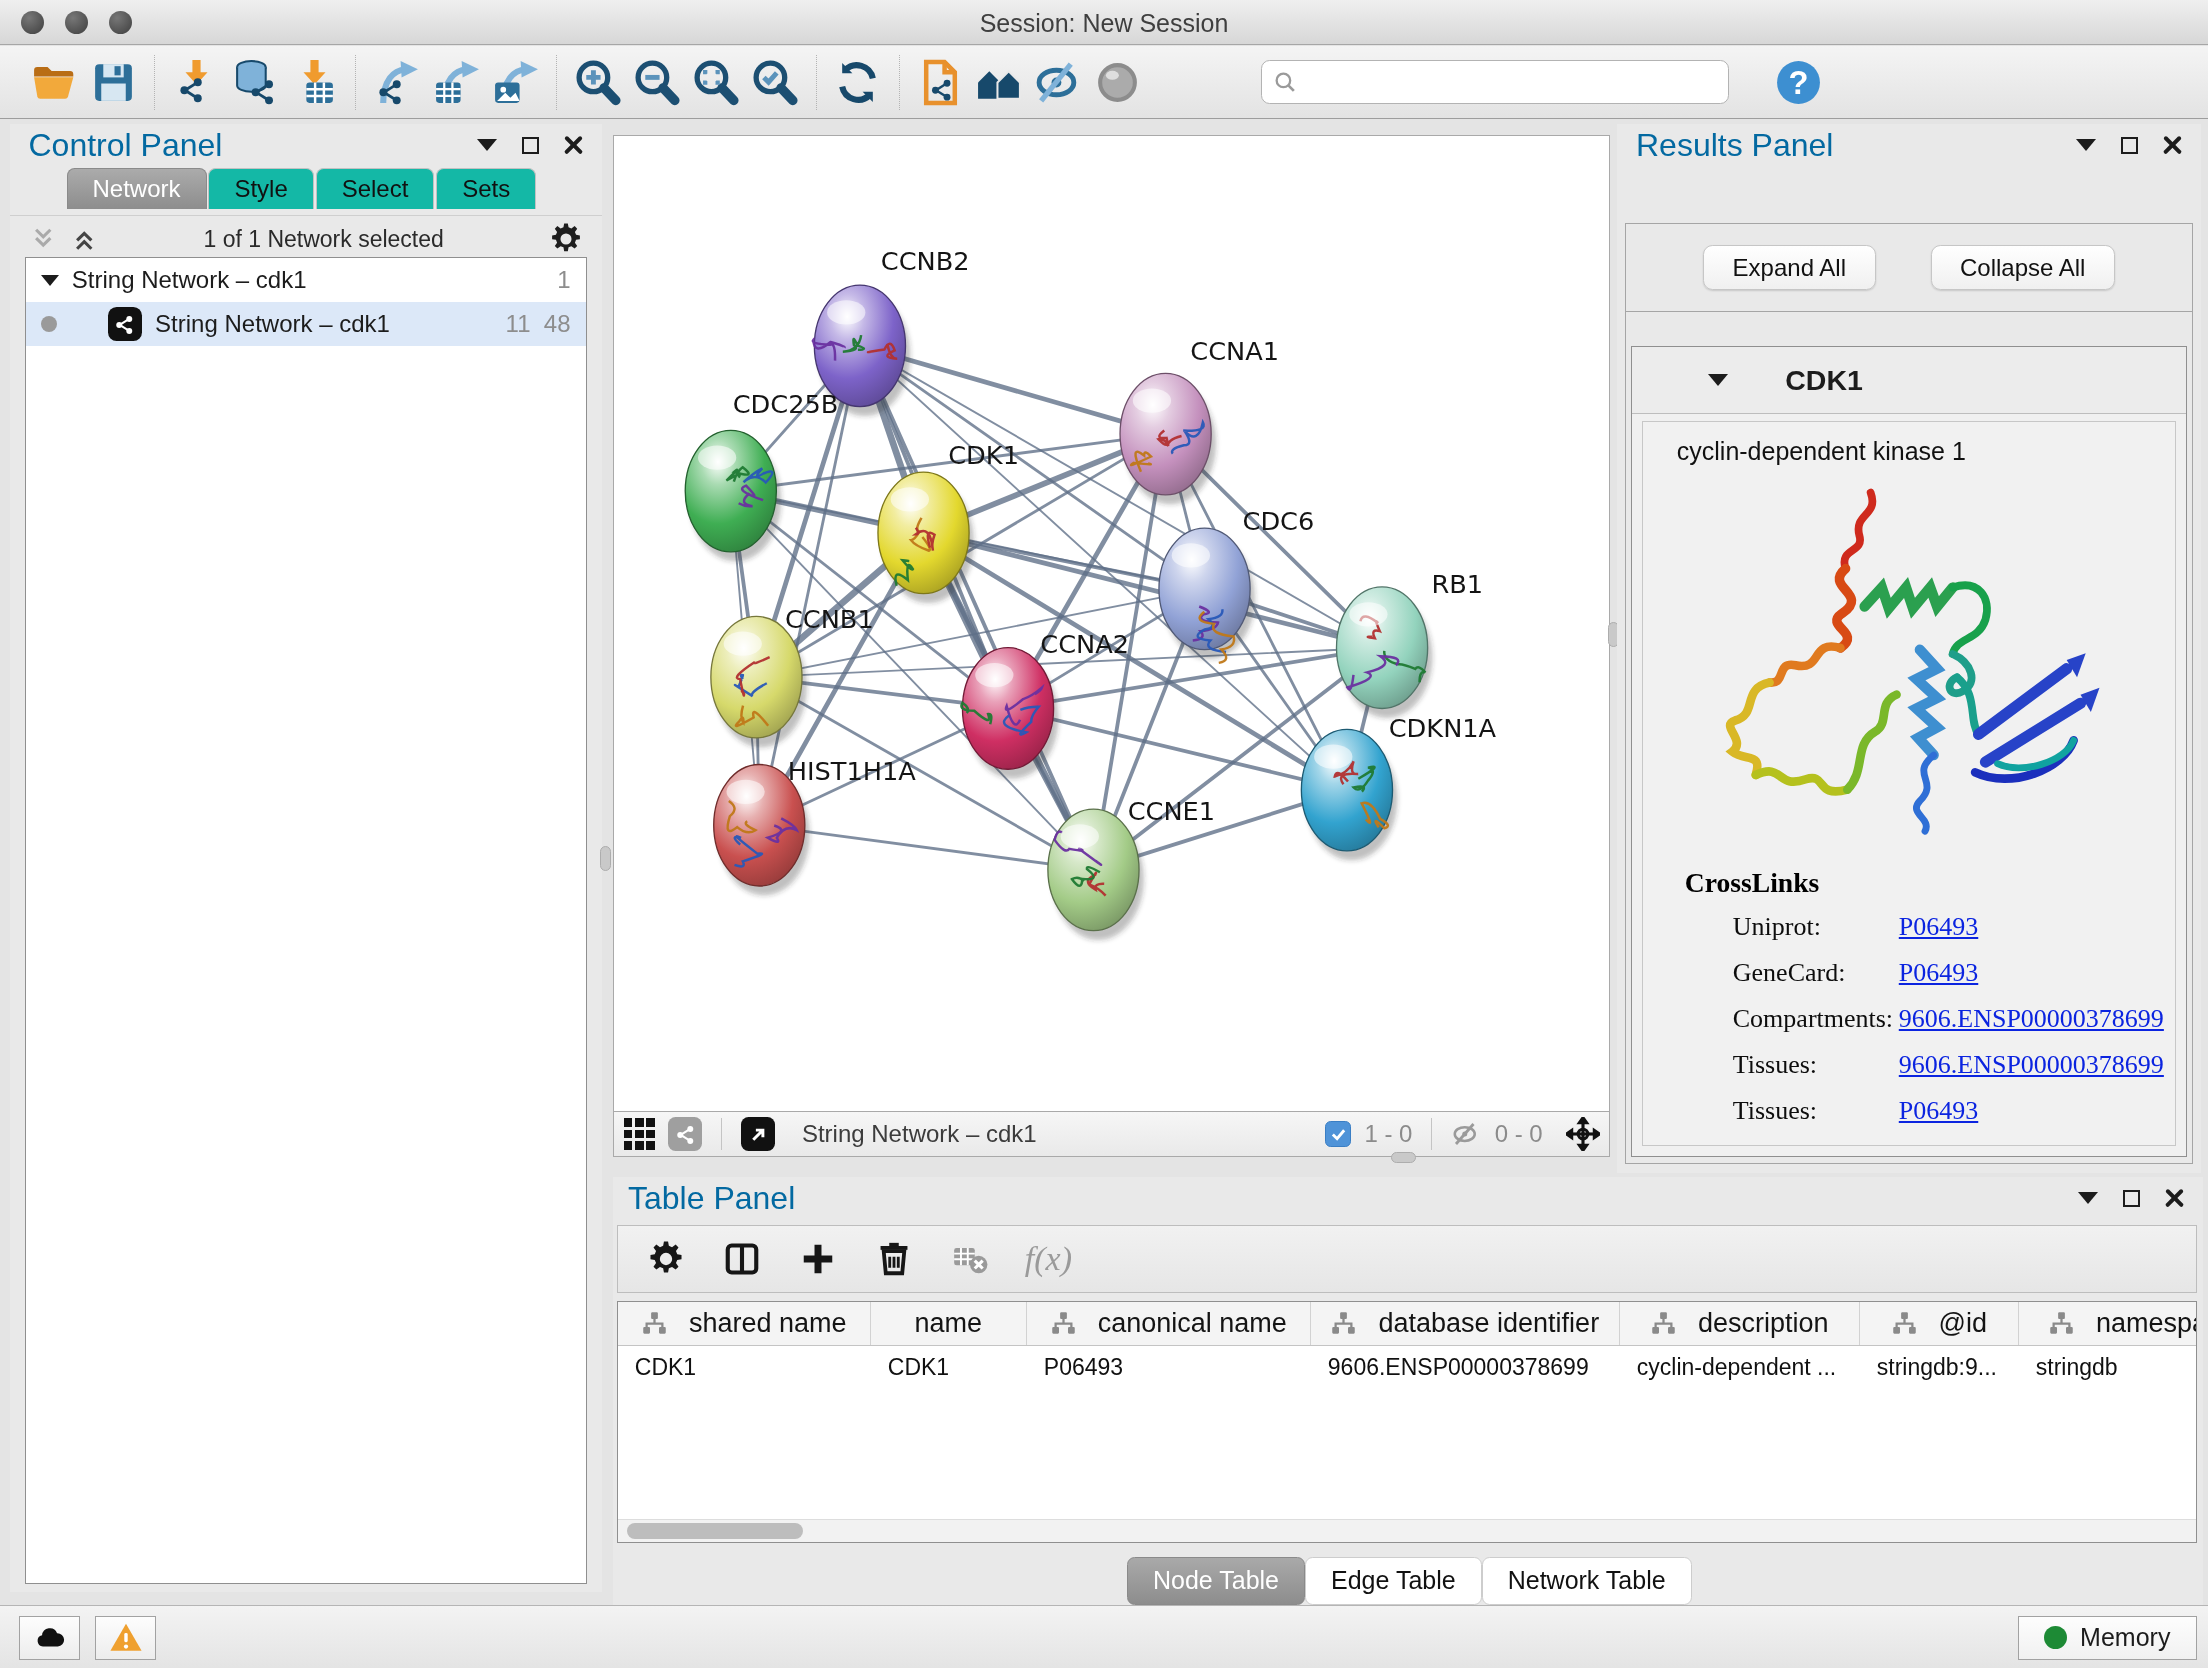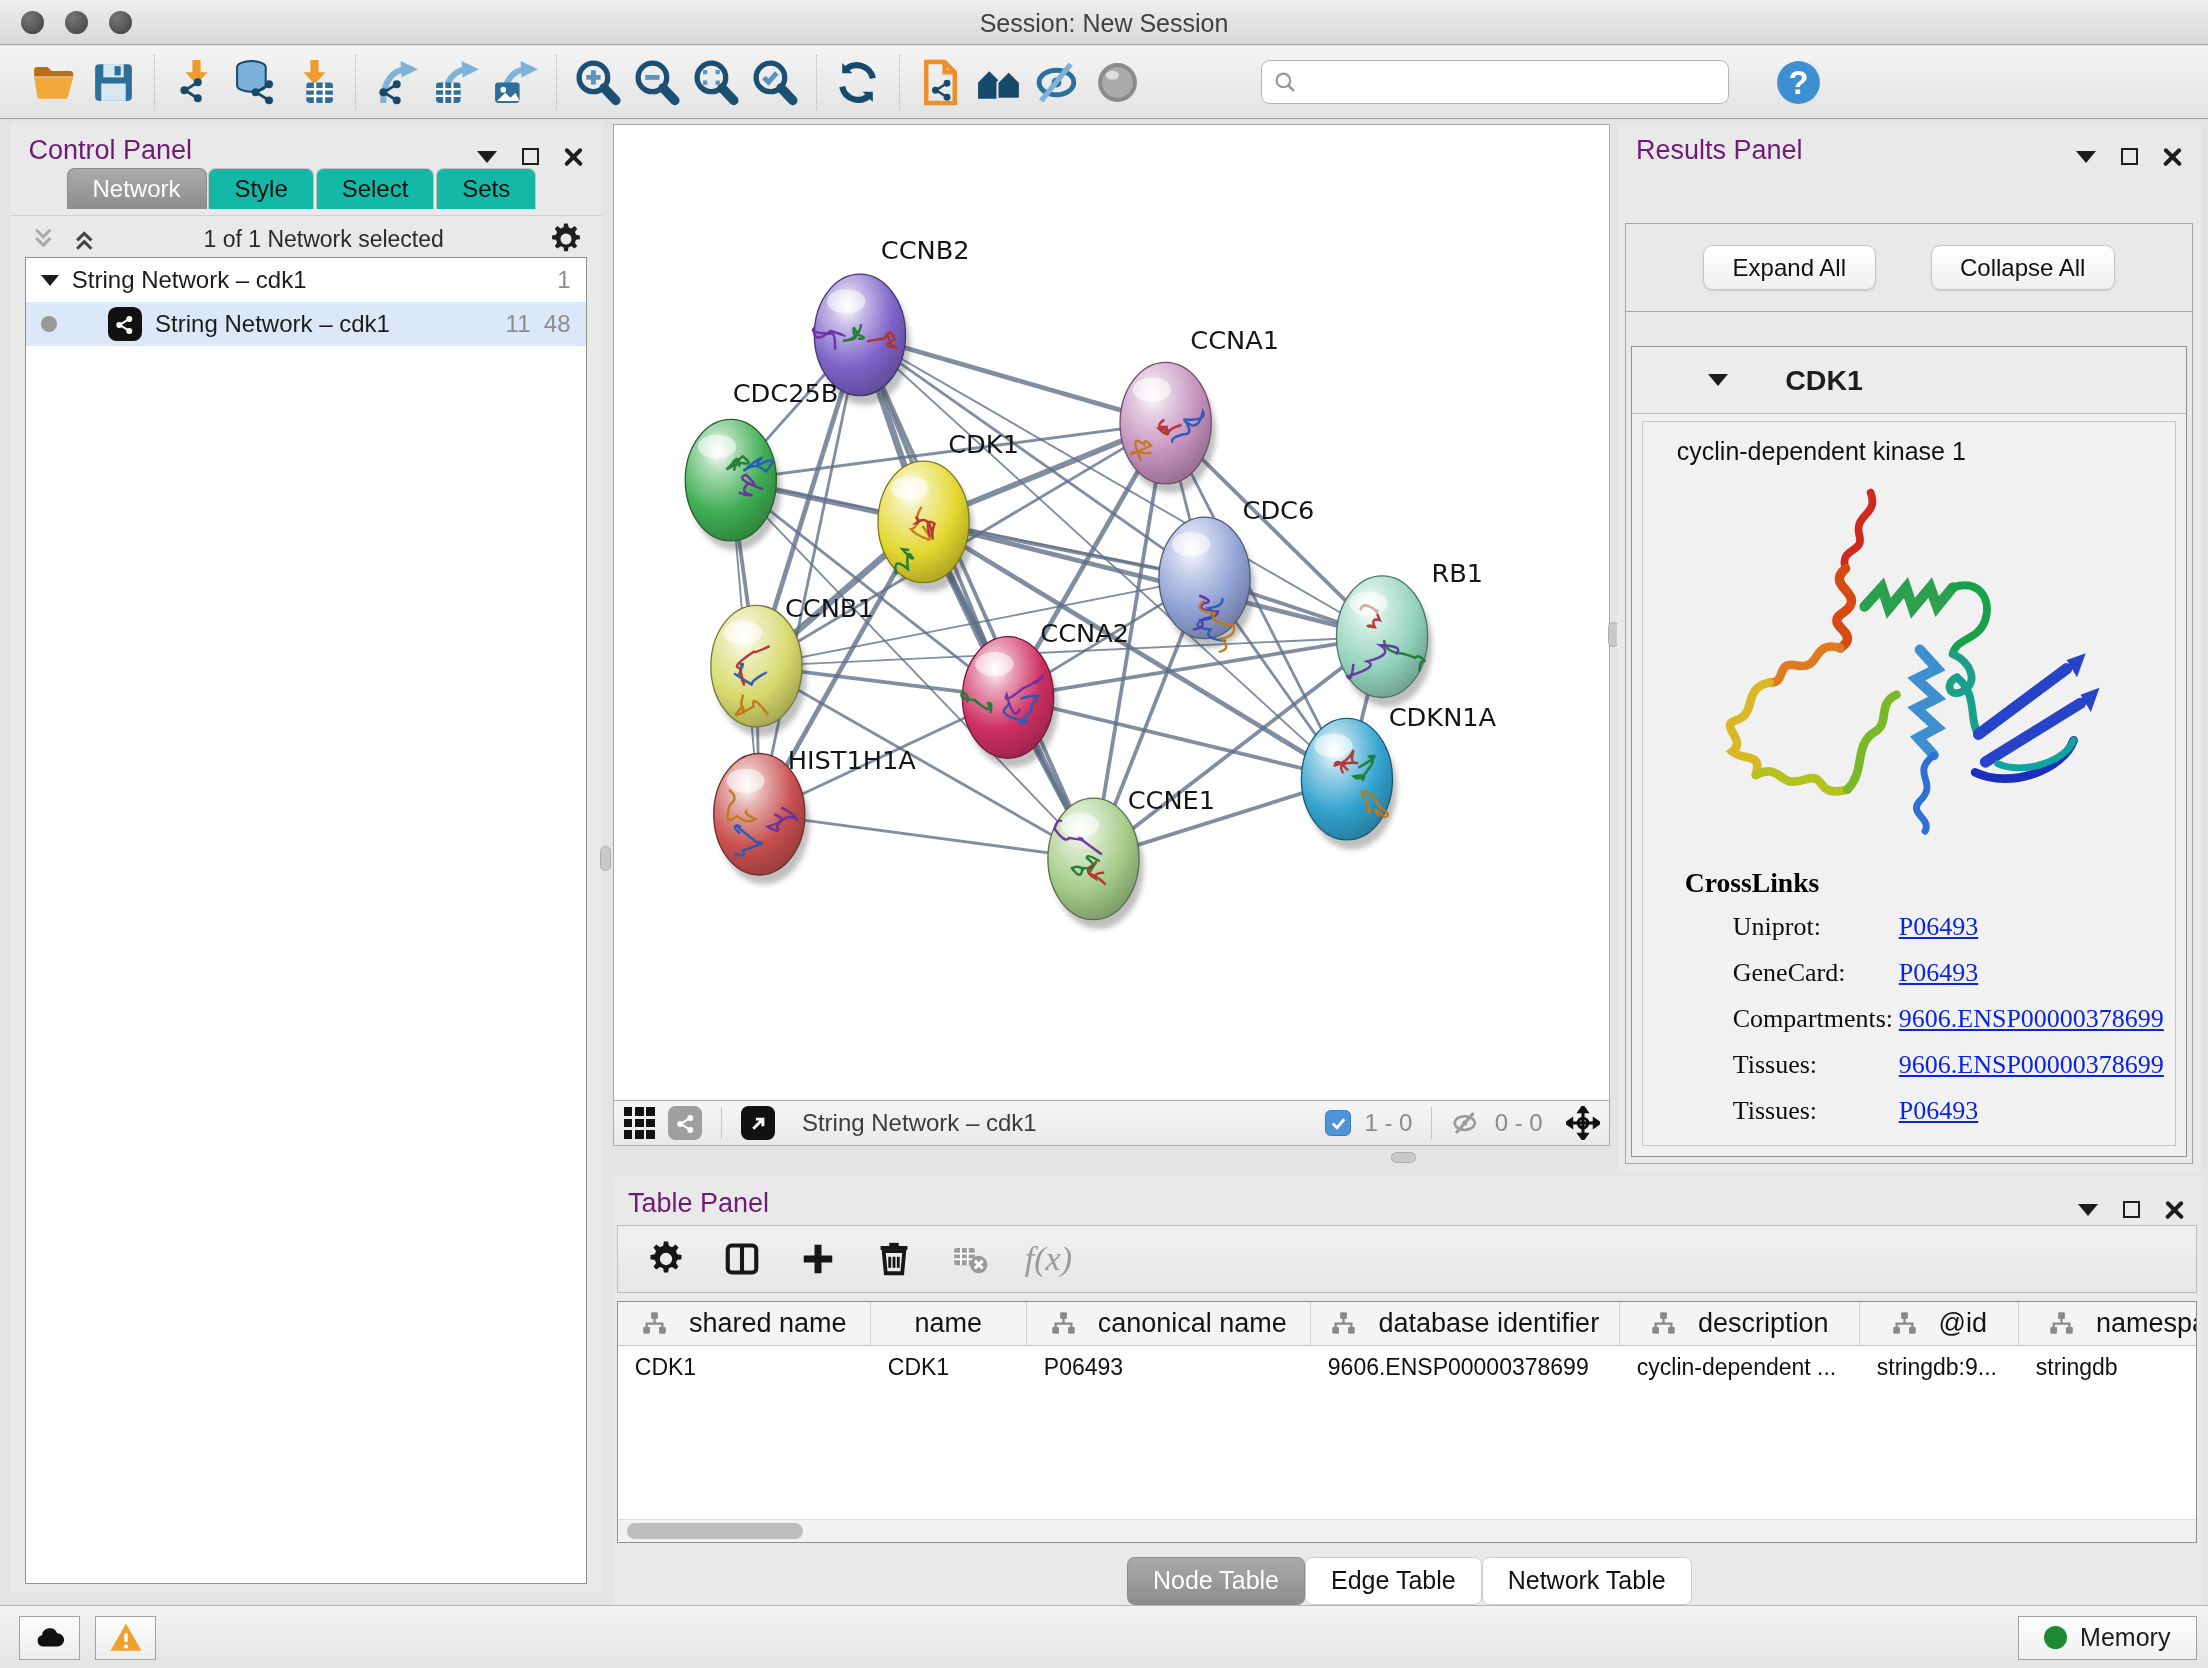--- a/index.html
+++ b/index.html
@@ -25,22 +25,22 @@
   .tb-btn svg { width:49px; height:49px; }
   .tb-sep { align-self:center; height:55px; border-left:1.9px dotted #b3b3b3; margin:0 11.4px; }
   .searchbox { margin-left:114px; width:468px; height:44px; background:#fff;
     border:1px solid #b3b3b3; border-radius:8.6px; display:flex; align-items:center;
     padding:0 11.4px; gap:7.6px; }
   .searchbox input { border:none; outline:none; flex:1; font-size:23px;
     font-family:"Liberation Sans", sans-serif; background:transparent; }
   .helpbtn { margin-left:40px; }
 
   
-  .panel-hdr { display:flex; align-items:flex-end; height:42px; padding:0 19px;
-    font-size:27px; color:#701a75; }
+  .panel-hdr { display:flex; align-items:center; height:42px; padding:0 19px;
+    font-size:32px; color:#0369a1; }
   .hdr-ctrls { margin-left:auto; display:flex; align-items:center; gap:25px; }
   .tri-down { width:0; height:0; border-left:10.5px solid transparent;
     border-right:10.5px solid transparent; border-top:12.4px solid #1c1c1c; display:inline-block; }
   .float-box { width:17px; height:17px; border:2.9px solid #1c1c1c; display:inline-block; }
   .x-icon { width:19px; height:19px; display:inline-block; position:relative; }
   .x-icon:before,.x-icon:after { content:""; position:absolute; left:-1.9px; top:7.6px;
     width:23px; height:4.3px; background:#1c1c1c; border-radius:1.9px; }
   .x-icon:before { transform:rotate(45deg); } .x-icon:after { transform:rotate(-45deg); }
 
   
@@ -57,21 +57,21 @@
     background:#fff; border:1px solid #8f8f8f; }
   .tree-row { display:flex; align-items:center; height:44px; font-size:24px; padding:0 15px; gap:13.3px; }
   .tree-row.selected { background:#dce8f8; }
   .tree-count { color:#8d8d8d; }
   .dot { width:16px; height:16px; border-radius:50%; background:#9a9a9a; }
   .string-tile { width:34px; height:34px; border-radius:8.6px; background:#111;
     display:flex; align-items:center; justify-content:center; }
   .string-tile svg { width:23px; height:23px; color:#fff; }
 
   
-  .net-area { position:absolute; left:613px; top:124px; width:997px; height:1022px; }
+  .net-area { position:absolute; left:613px; top:135px; width:997px; height:1022px; }
   .net-canvas { position:absolute; inset:0 0 46px 0; background:#fff;
     border:1px solid #a9a9a9; border-bottom:none; }
   .net-canvas svg { width:100%; height:100%; }
   .net-toolbar { position:absolute; left:0; right:0; bottom:0; height:46px;
     background:linear-gradient(#f6f6f6,#e9e9e9); border:1px solid #a9a9a9;
     display:flex; align-items:center; padding:0 9.5px; gap:13.3px; font-size:24px; color:#6e6e6e; }
   .nt-sep { height:32px; border-left:1px solid #c4c4c4; margin:0 5.7px; }
   .tile { width:34px; height:34px; border-radius:7.6px; display:flex; align-items:center;
     justify-content:center; }
   .tile.black { background:#111; color:#fff; }

